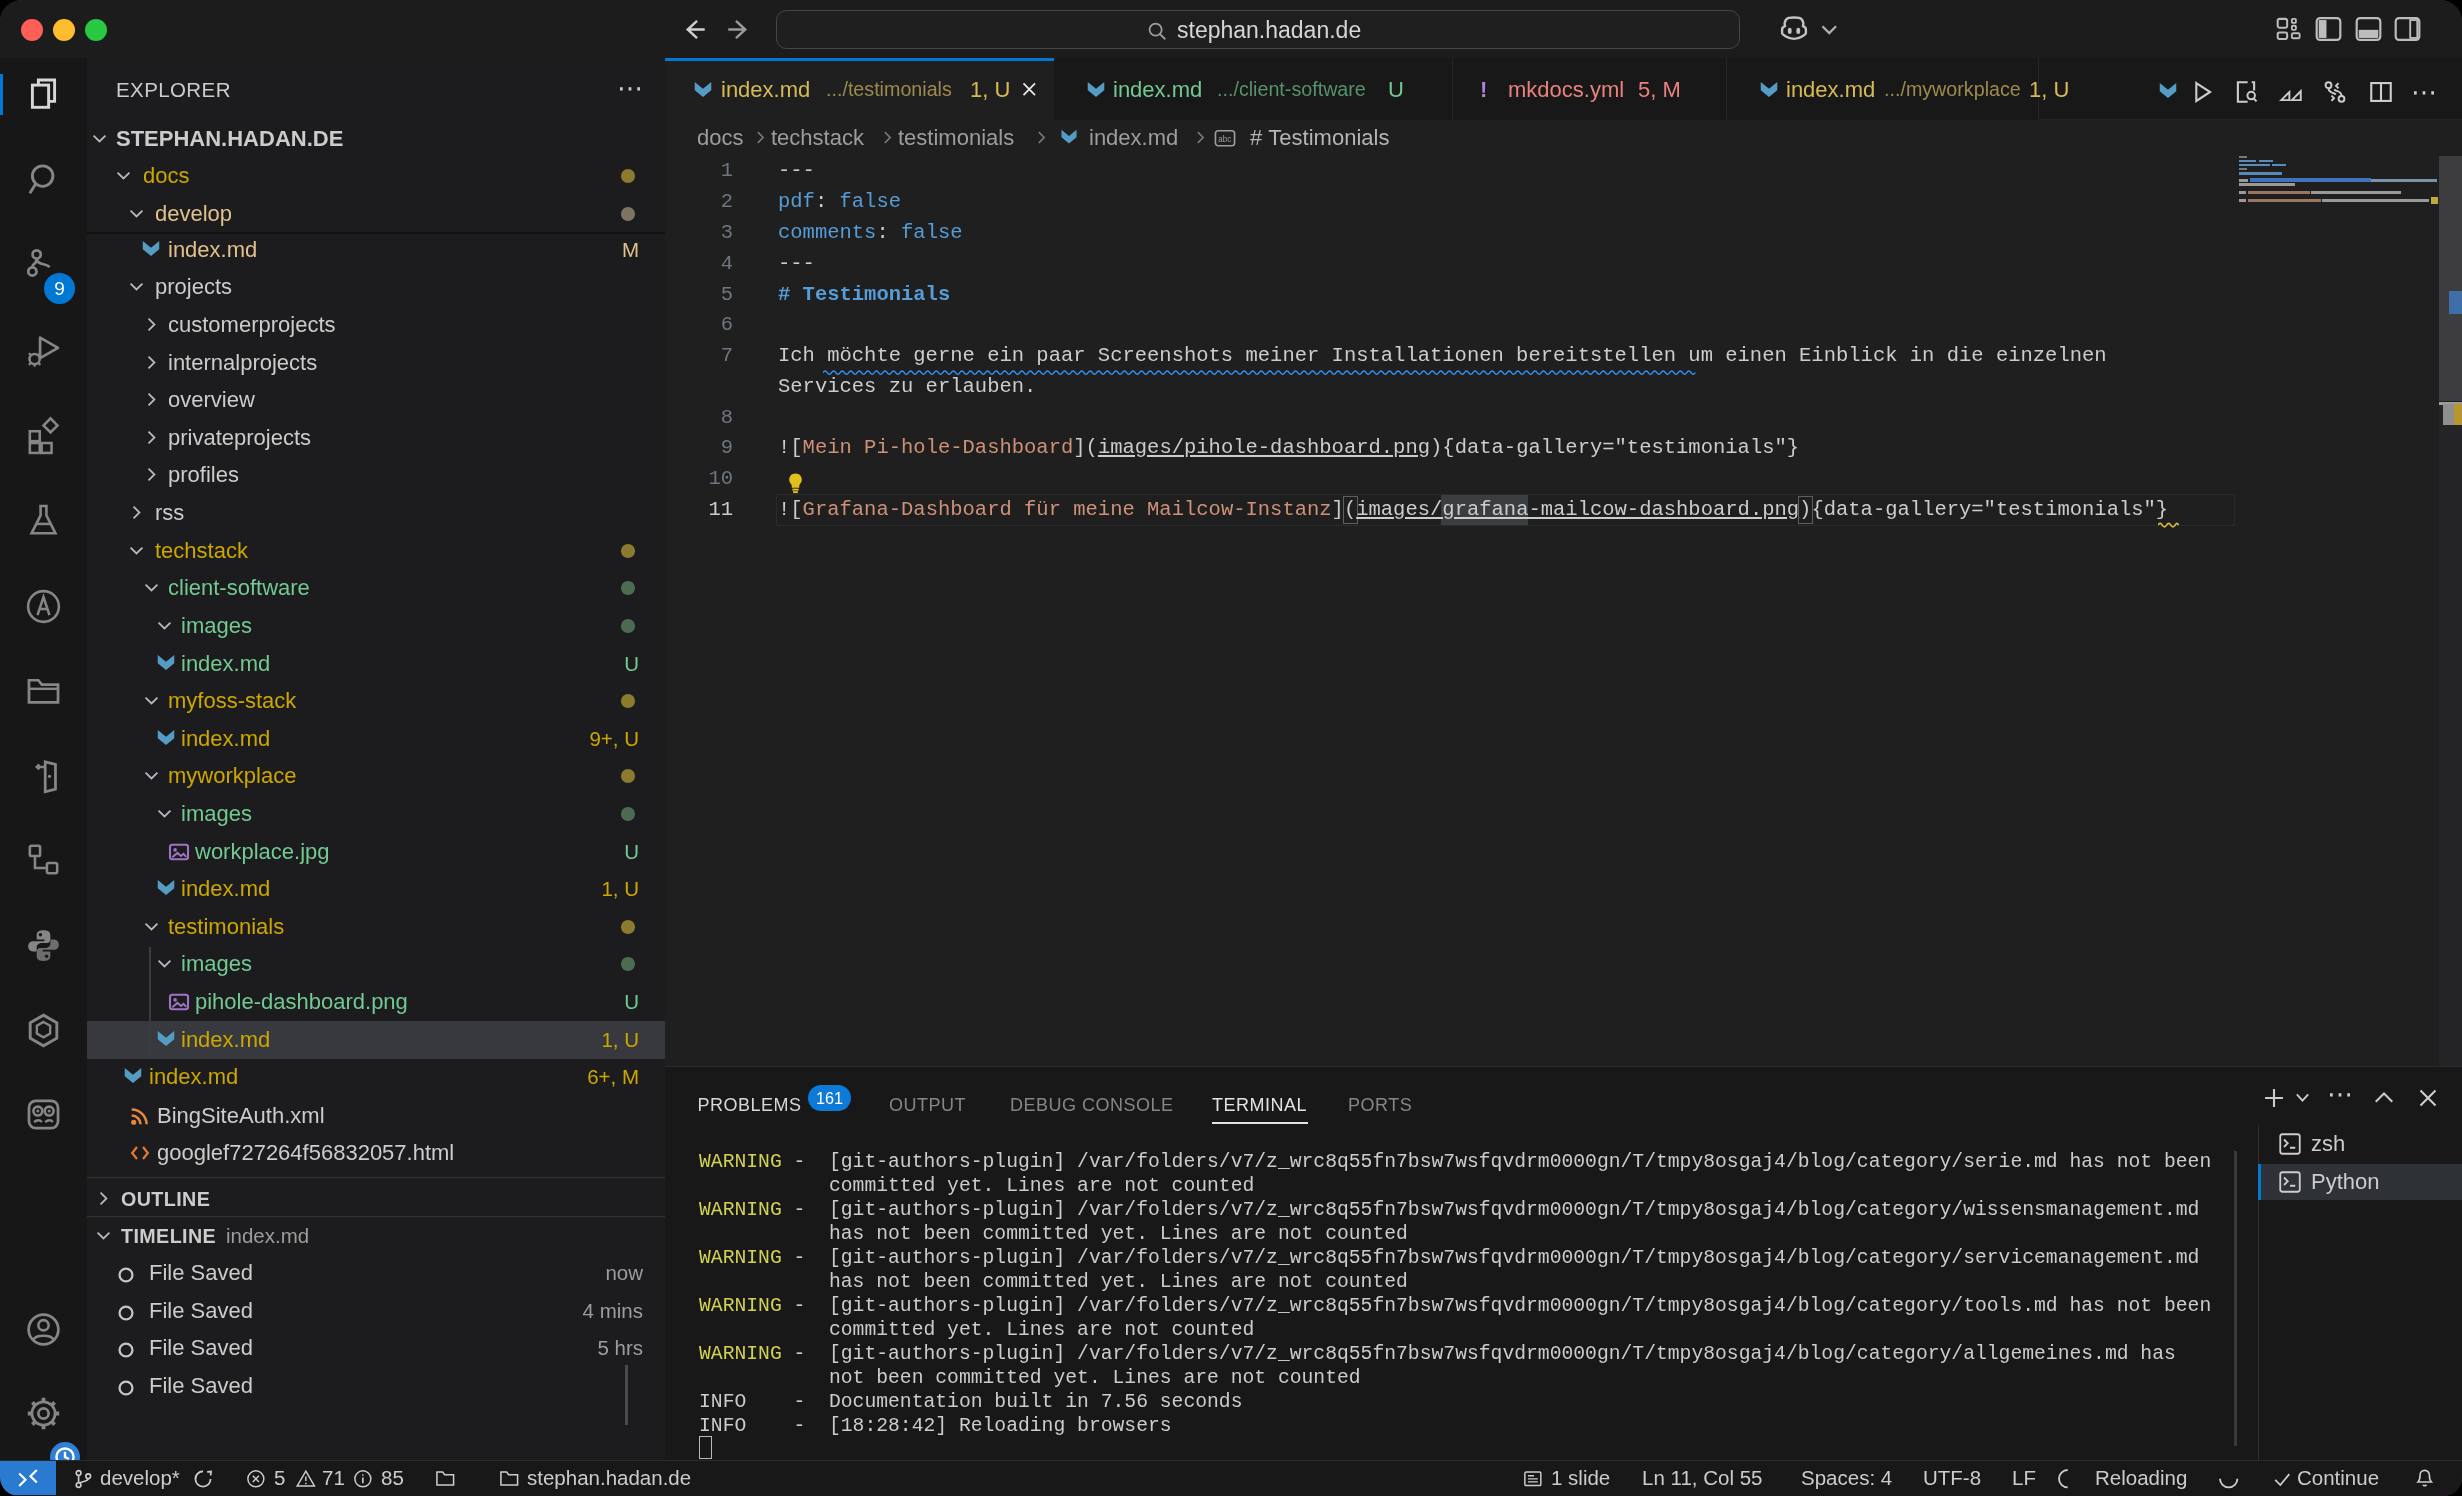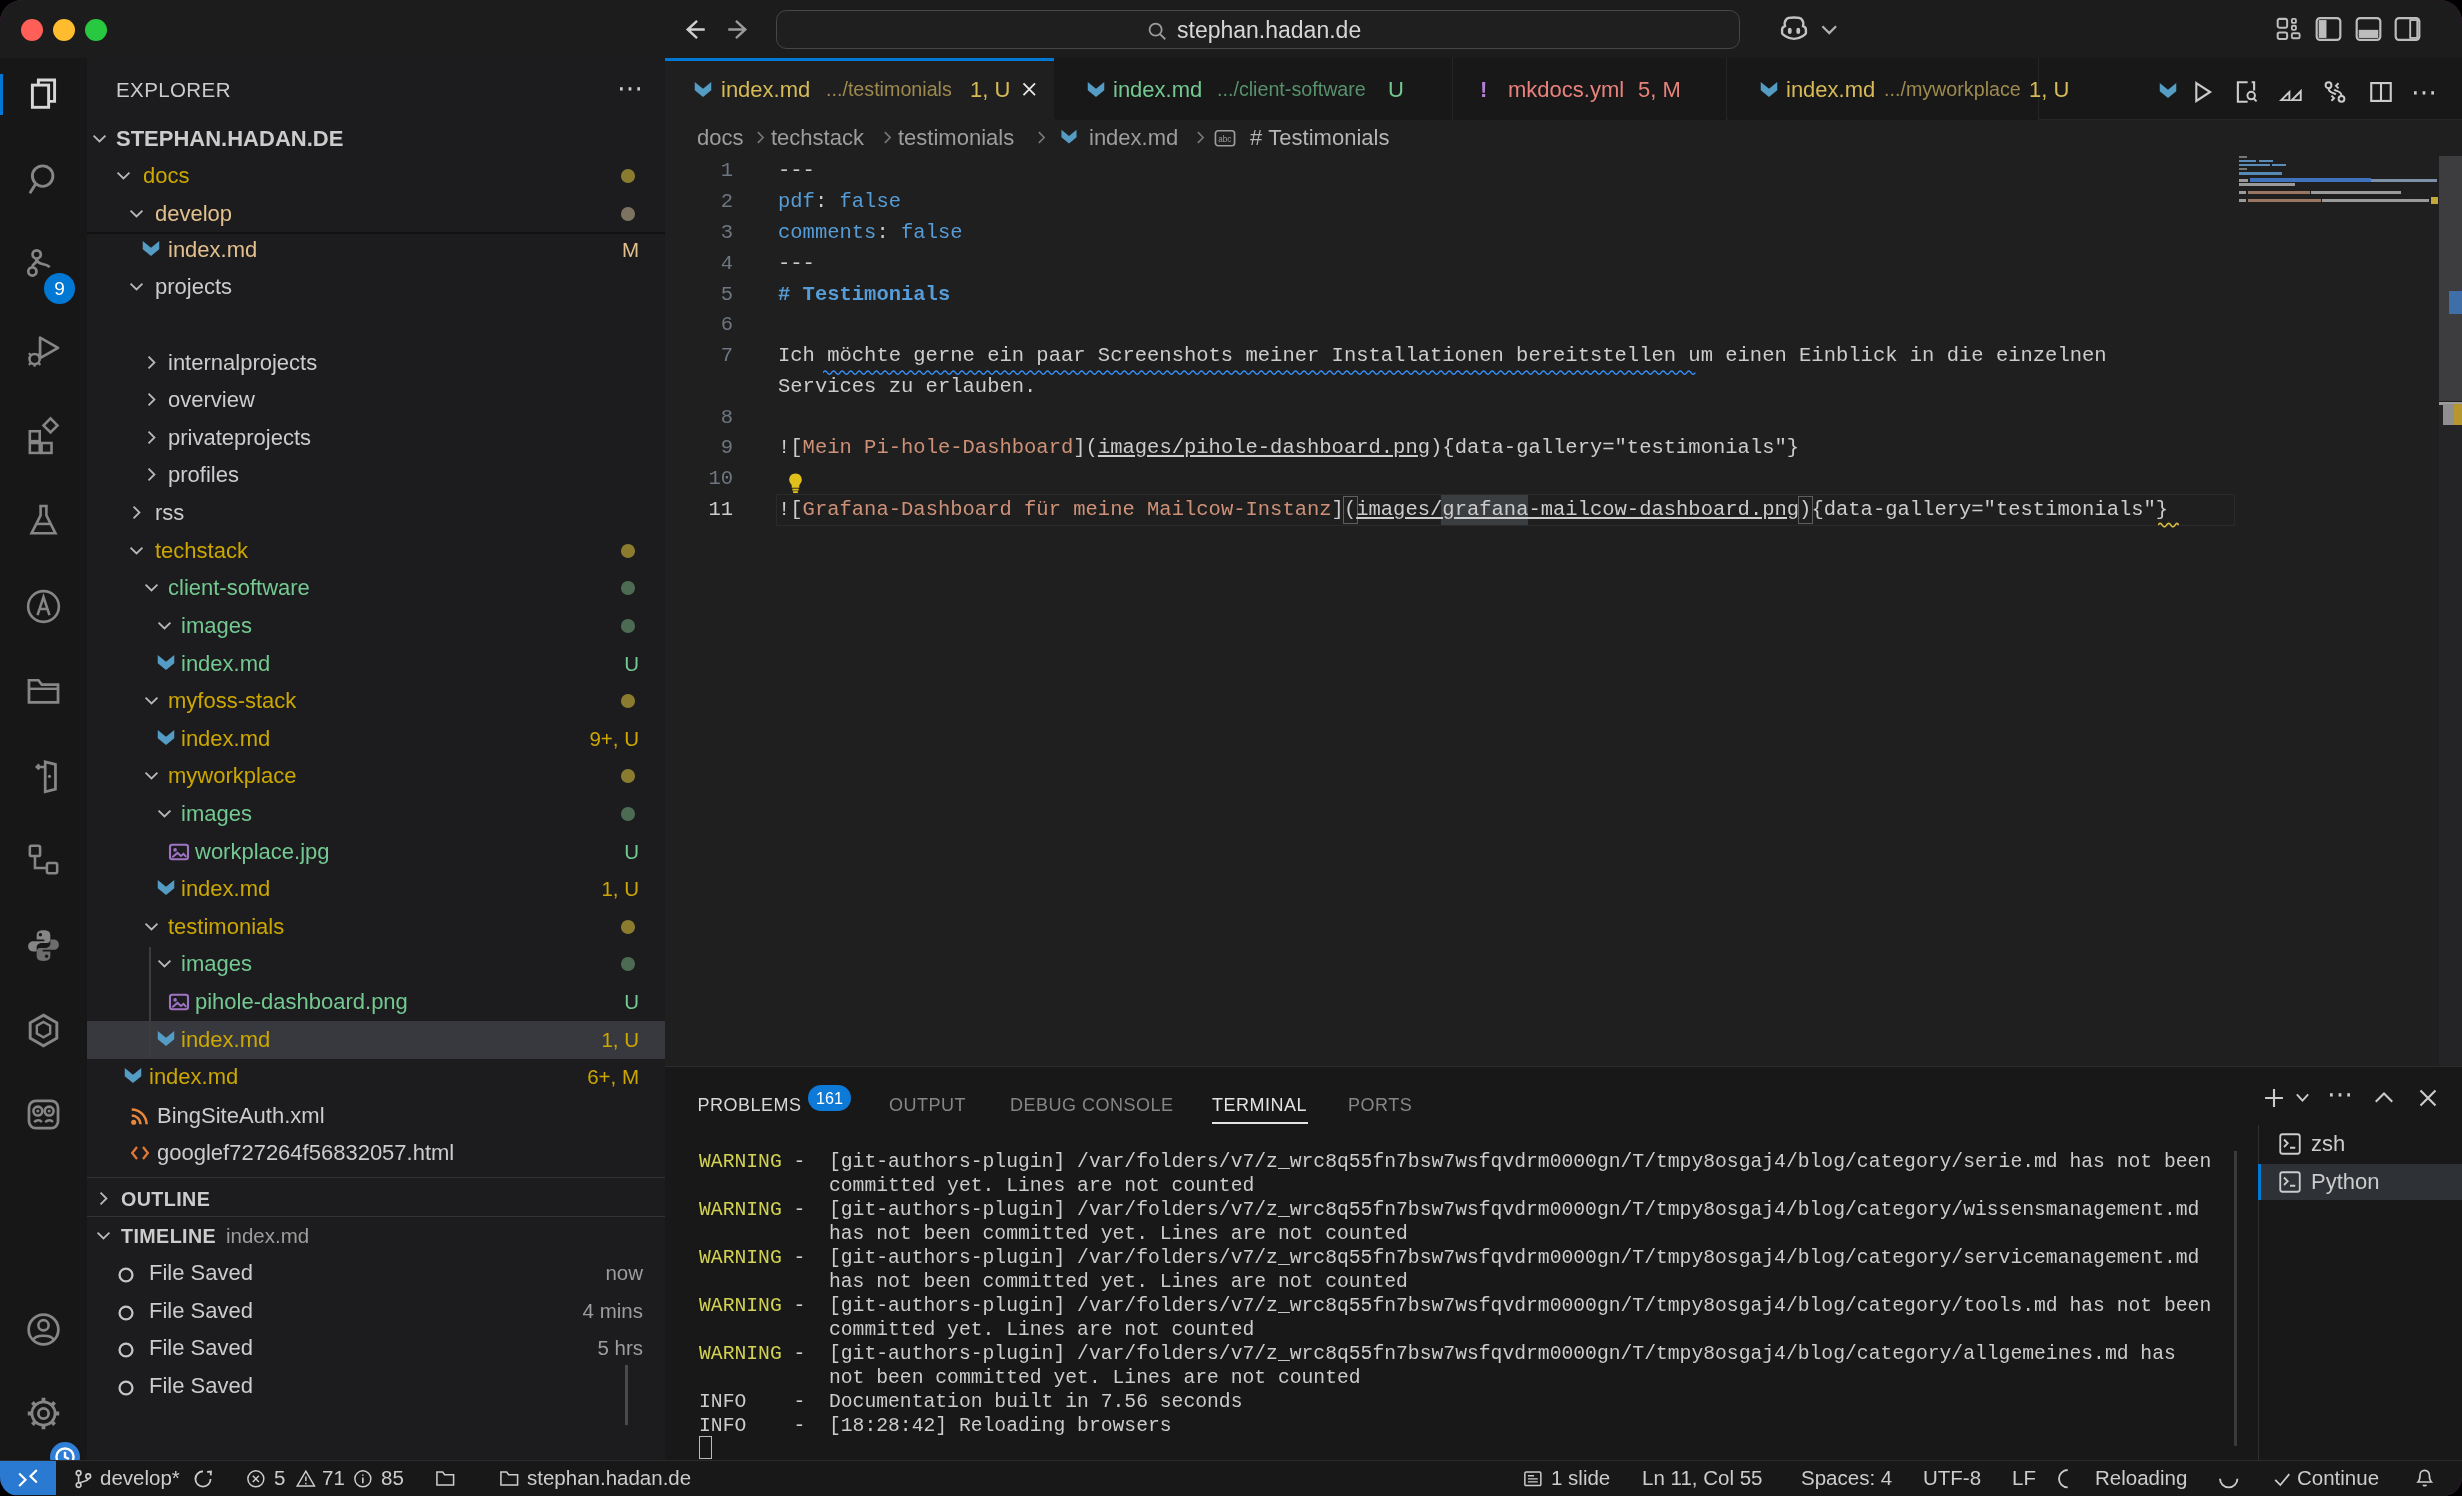--- a/index.html
+++ b/index.html
@@ -240,20 +240,26 @@
         <span class="tbadge tan">M</span>
       </div>
 
     <div class="trow" style="top:210px;">
         <svg class="chev" style="left:40px;" viewBox="0 0 16 16">
           <path d="M3 5.5 L8 10.5 L13 5.5" stroke="#b8b8b8" stroke-width="1.5" fill="none"></path>
         </svg>
         <span class="tlabel" style="left:68px;">projects</span>
       </div>
 
+    <div class="trow" style="top:248px;">
+        <svg class="chev" style="left:55px;" viewBox="0 0 16 16">
+          <path d="M5.5 3 L10.5 8 L5.5 13" stroke="#b8b8b8" stroke-width="1.5" fill="none"></path>
+        </svg>
+        <span class="tlabel" style="left:81px;">customerprojects</span>
+      </div>
     <div class="trow" style="top:286px;">
         <svg class="chev" style="left:55px;" viewBox="0 0 16 16">
           <path d="M5.5 3 L10.5 8 L5.5 13" stroke="#b8b8b8" stroke-width="1.5" fill="none"></path>
         </svg>
         <span class="tlabel" style="left:81px;">internalprojects</span>
       </div>
     <div class="trow" style="top:323px;">
         <svg class="chev" style="left:55px;" viewBox="0 0 16 16">
           <path d="M5.5 3 L10.5 8 L5.5 13" stroke="#b8b8b8" stroke-width="1.5" fill="none"></path>
         </svg>

